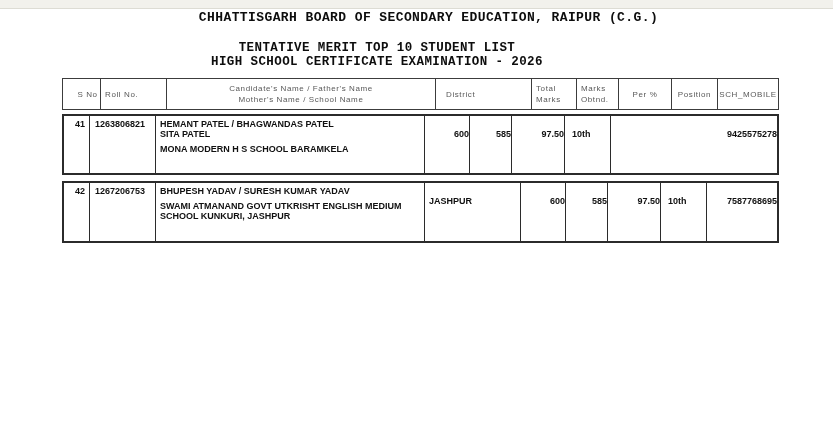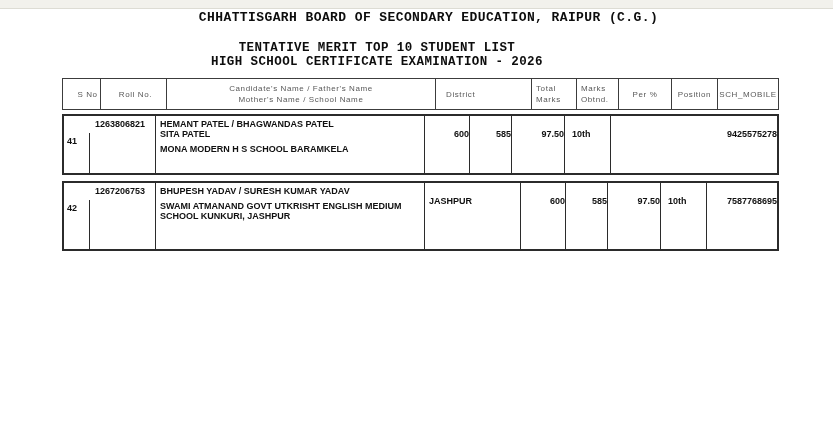--- a/index.html
+++ b/index.html
@@ -34,44 +34,44 @@
     border:1px solid #3c3c3c; height:32px;
     color:#585858; font-size:8px; letter-spacing:0.6px;
     margin-bottom:4px; background:#ffffff;padding-left:12px;
   }
   .row {
     display:flex; box-sizing:border-box;
     border:2px solid #2b2b2b; height:61px;
     color:#101010; font-size:9px; font-weight:bold;
     margin-bottom:6px; background:#ffffff;
   }
-  .row.r2 { height:70px; }
+  .row.r2 { height:62px; }
 
   .cell { box-sizing:border-box; border-right:1px solid #3c3c3c; overflow:hidden; }
   .row .cell { border-right:1px solid #2b2b2b; }
   .cell.last { border-right:none; }
 
   .c-sno  { width:26px; }
-  .c-roll { width:66px;align-items:center; }
+  .c-roll { width:66px; }
   .c-cand { width:269px; }
   .c-dist { width:96px; }
   .c-total{ width:45px; }
   .c-marks{ width:42px; }
   .c-per  { width:53px; }
   .c-pos  { width:46px; }
   .c-mob  { width:74px; flex:1; }
 
   
   .hc { display:flex; flex-direction:column; justify-content:center; line-height:11px; }
   .hc-center { align-items:center; text-align:center; }
   .hc-left   { padding-left:4px; }
   .hc-dist   { padding-left:10px; }
 
   
-  .d-sno  { padding:3px 0 0 3px;margin-top:17px; }
+  .d-sno  { padding:3px 0 0 11px; }
   .d-roll { padding:3px 0 0 5px; }
   .d-cand { padding:3px 4px 0 4px; line-height:10px; }
   .d-cand .school { margin-top:5px; }
   .d-dist { padding:13px 0 0 4px; }
   .d-num  { padding-top:13px; text-align:right; }
   .d-pos  { padding:13px 0 0 7px; }
 </style>
 </head>
 <body>
 

